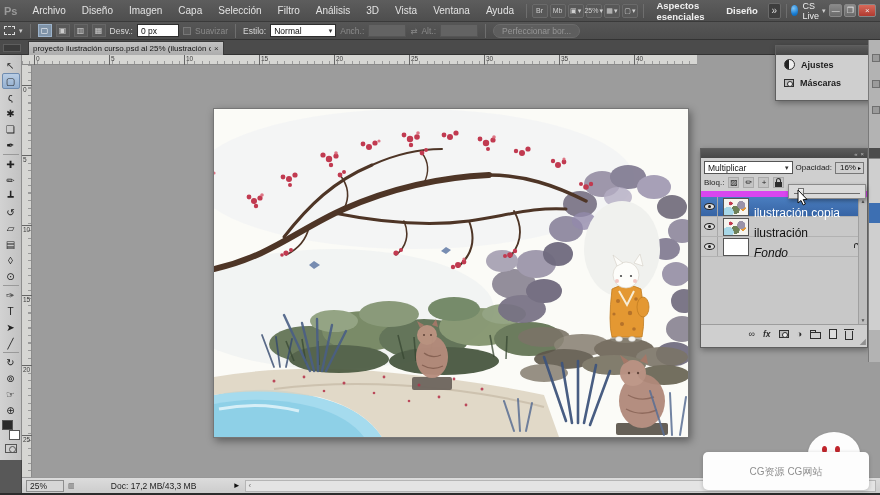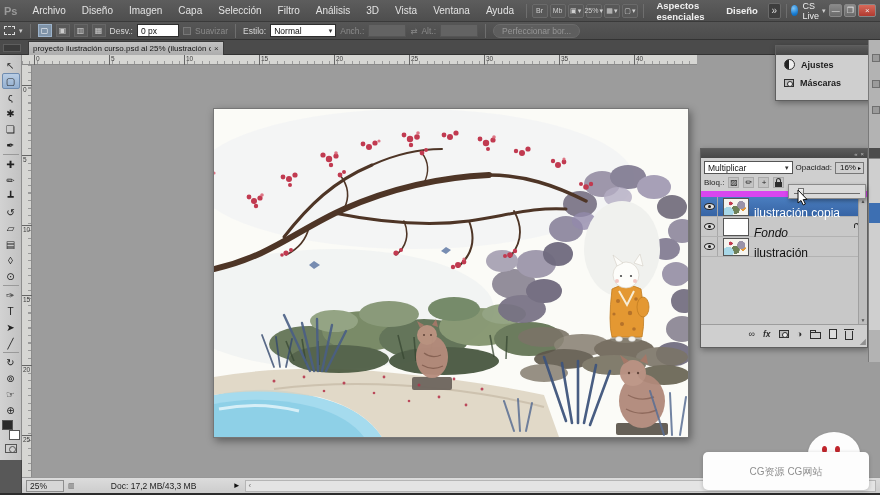--- a/index.html
+++ b/index.html
@@ -583,30 +583,30 @@
         <span class="eye-cell">
             <span class="i-eye"></span>
           </span>
         <span class="thumb art"></span>
         <span class="lname">ilustración copia</span>
       </div>
       <div class="lrow">
         <span class="eye-cell">
             <span class="i-eye"></span>
           </span>
-        <span class="thumb"></span>
-        <span class="lname it">Fondo</span>
-        <span style="margin-left:auto;margin-right:14px"><span class="i-lock"></span></span>
+        <span class="thumb art"></span>
+        <span class="lname">ilustración</span>
       </div>
       <div class="lrow">
         <span class="eye-cell">
             <span class="i-eye"></span>
           </span>
-        <span class="thumb art"></span>
-        <span class="lname">ilustración</span>
+        <span class="thumb"></span>
+        <span class="lname it">Fondo</span>
+        <span style="margin-left:auto;margin-right:14px"><span class="i-lock"></span></span>
       </div>
       <div class="vscroll">
         <span>▲</span>
         <span>▼</span>
       </div>
     </div>
     <div class="bottom-icons">
       <span class="bi">∞</span>
       <span class="bi fx">fx</span>
       <span class="bi">

